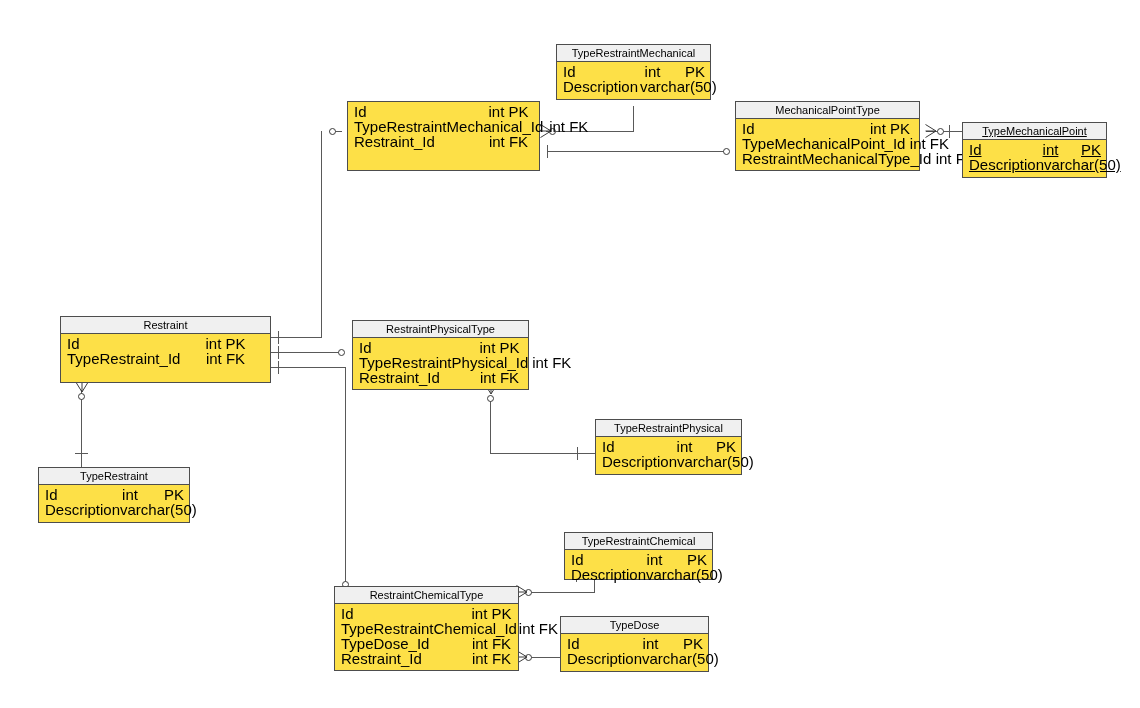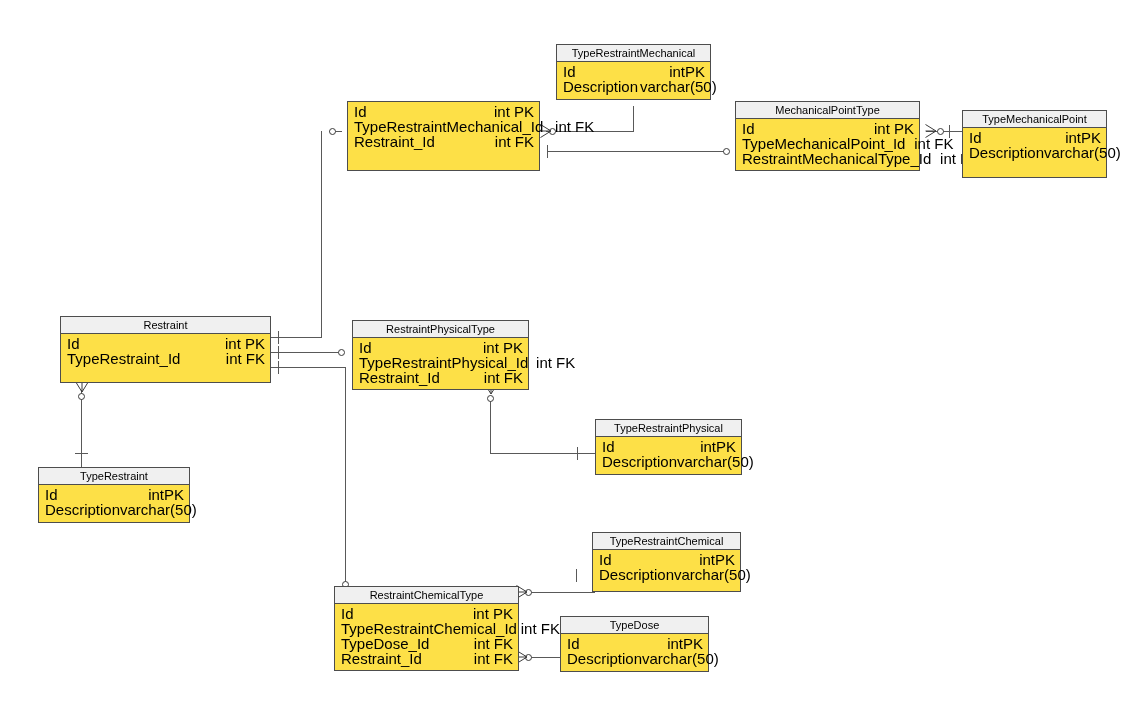--- a/index.html
+++ b/index.html
@@ -43,21 +43,21 @@
     font-size: 15px;
     line-height: 15px;
     height: 15px;
     color: #000000;
     padding: 0 5px 0 6px;
     box-sizing: border-box;
     white-space: nowrap;
   }
   .attr-name { flex: 0 0 auto; }
   .attr-spacer { flex: 1 1 auto; }
-  .attr-type { flex: 0 0 auto; text-align: right; }
+  .attr-type { flex: 0 0 auto; text-align: center; }
   .attr-key { flex: 0 0 auto; text-align: right; }
   .attr-row.empty { height: 15px; }
 
   
   .seg {
     position: absolute;
     background: #595959;
   }
   .seg.h { height: 1px; }
   .seg.v { width: 1px; }
@@ -215,21 +215,21 @@
           <span class="attr-key"></span>
         </div>
         <div class="attr-row">
           <span class="attr-name">RestraintMechanicalType_Id</span>
           <span class="attr-spacer"></span>
           <span class="attr-type" style="width: 48px;">int FK</span>
           <span class="attr-key"></span>
         </div>
       </div>
     </div>
-    <div class="entity" style="left: 962px; top: 110px; width: 145px; height: 68px;">
+    <div class="entity" style="left: 962px; top: 122px; width: 145px; height: 56px; text-decoration: underline;">
       <div class="entity-title">TypeMechanicalPoint</div>
       <div class="entity-body">
         <div class="attr-row">
           <span class="attr-name">Id</span>
           <span class="attr-spacer"></span>
           <span class="attr-type" style="width: 61px;">int</span>
           <span class="attr-key">PK</span>
         </div>
         <div class="attr-row">
           <span class="attr-name">Description</span>
@@ -312,21 +312,21 @@
           <span class="attr-key">PK</span>
         </div>
         <div class="attr-row">
           <span class="attr-name">Description</span>
           <span class="attr-spacer"></span>
           <span class="attr-type" style="width: 68px;">varchar(50)</span>
           <span class="attr-key"></span>
         </div>
       </div>
     </div>
-    <div class="entity" style="left: 592px; top: 532px; width: 149px; height: 60px;">
+    <div class="entity" style="left: 564px; top: 532px; width: 149px; height: 48px;">
       <div class="entity-title">TypeRestraintChemical</div>
       <div class="entity-body">
         <div class="attr-row">
           <span class="attr-name">Id</span>
           <span class="attr-spacer"></span>
           <span class="attr-type" style="width: 65px;">int</span>
           <span class="attr-key">PK</span>
         </div>
         <div class="attr-row">
           <span class="attr-name">Description</span>

